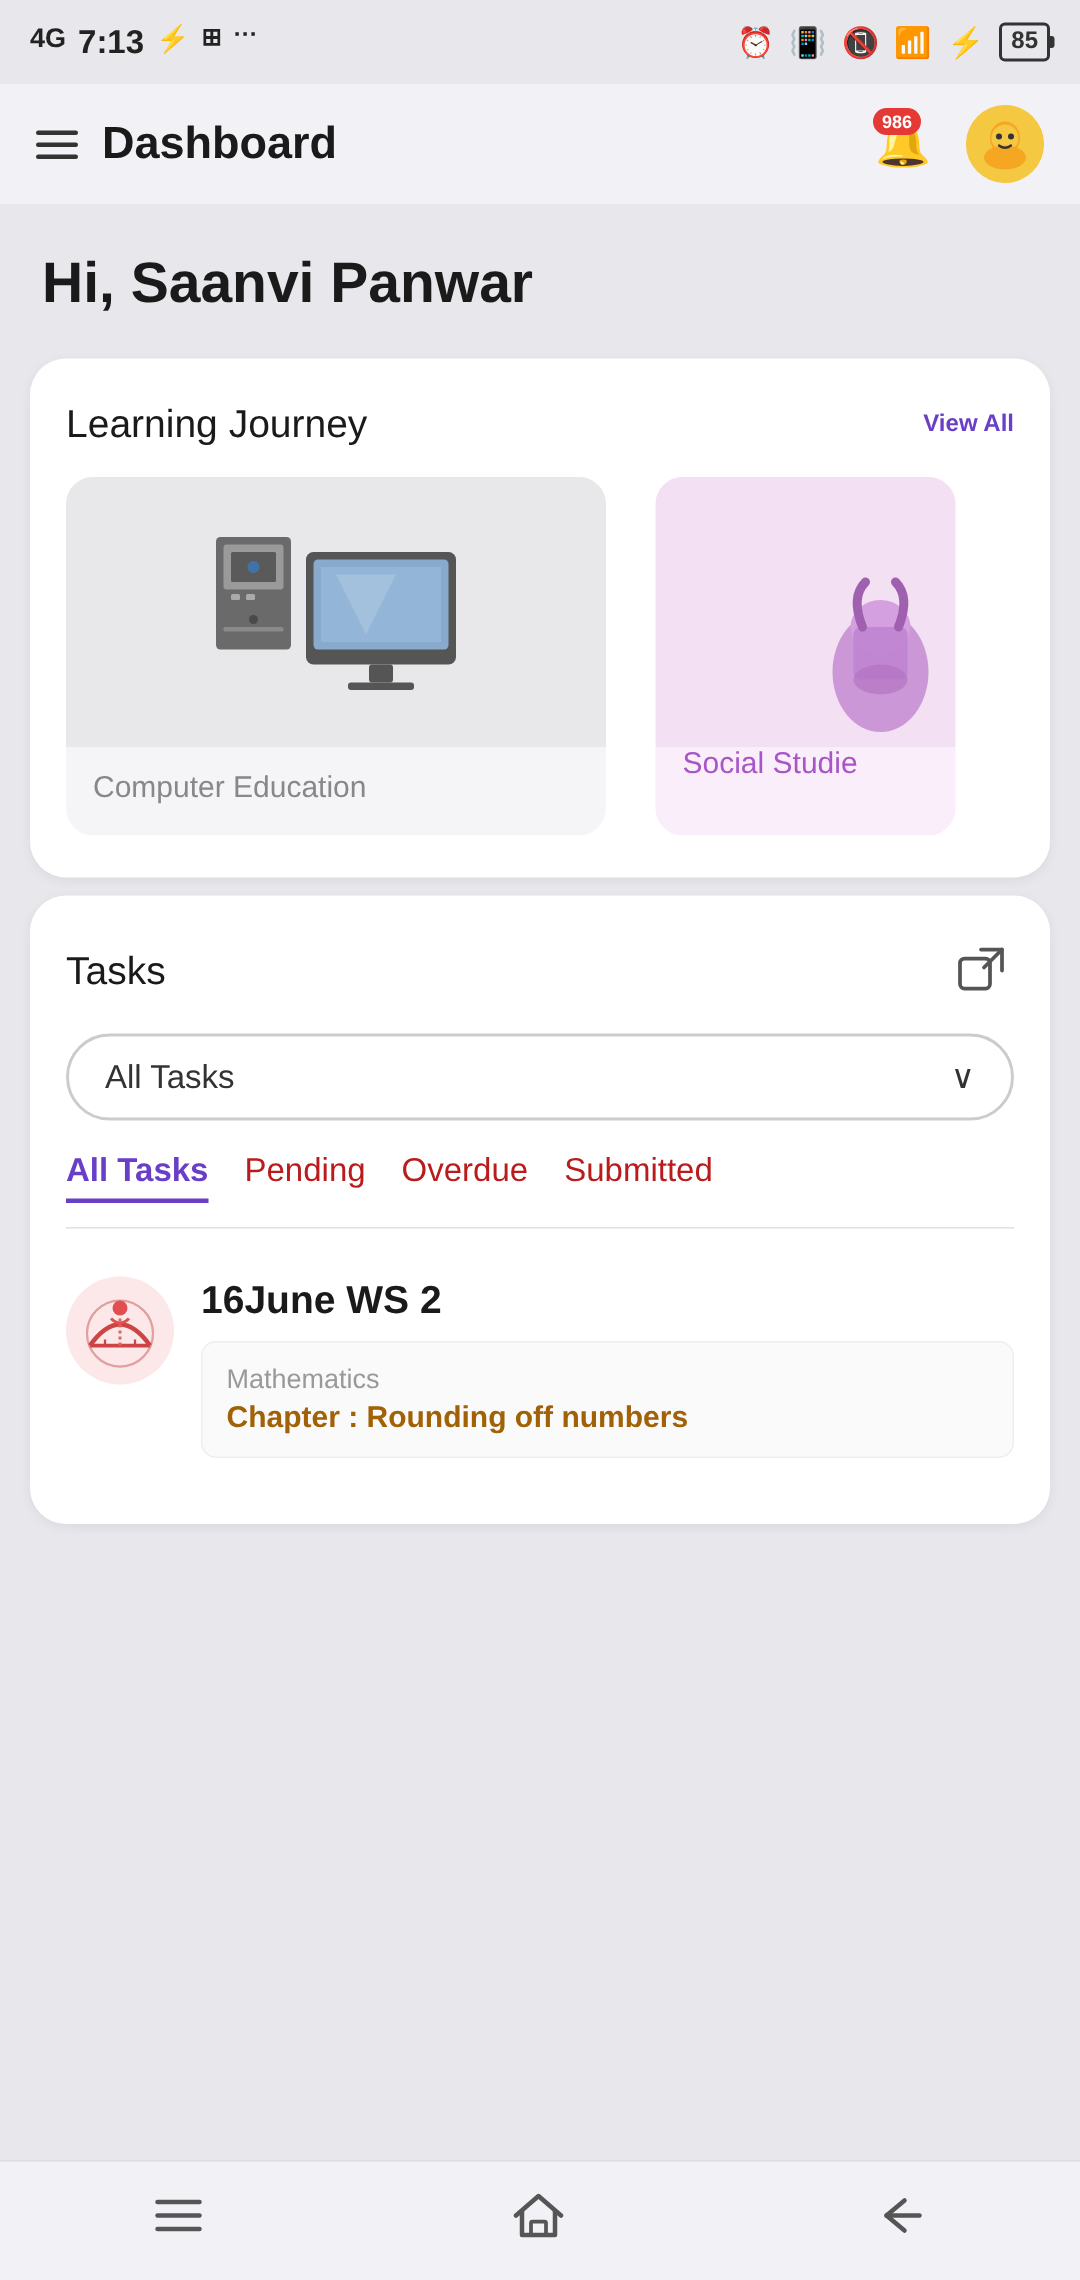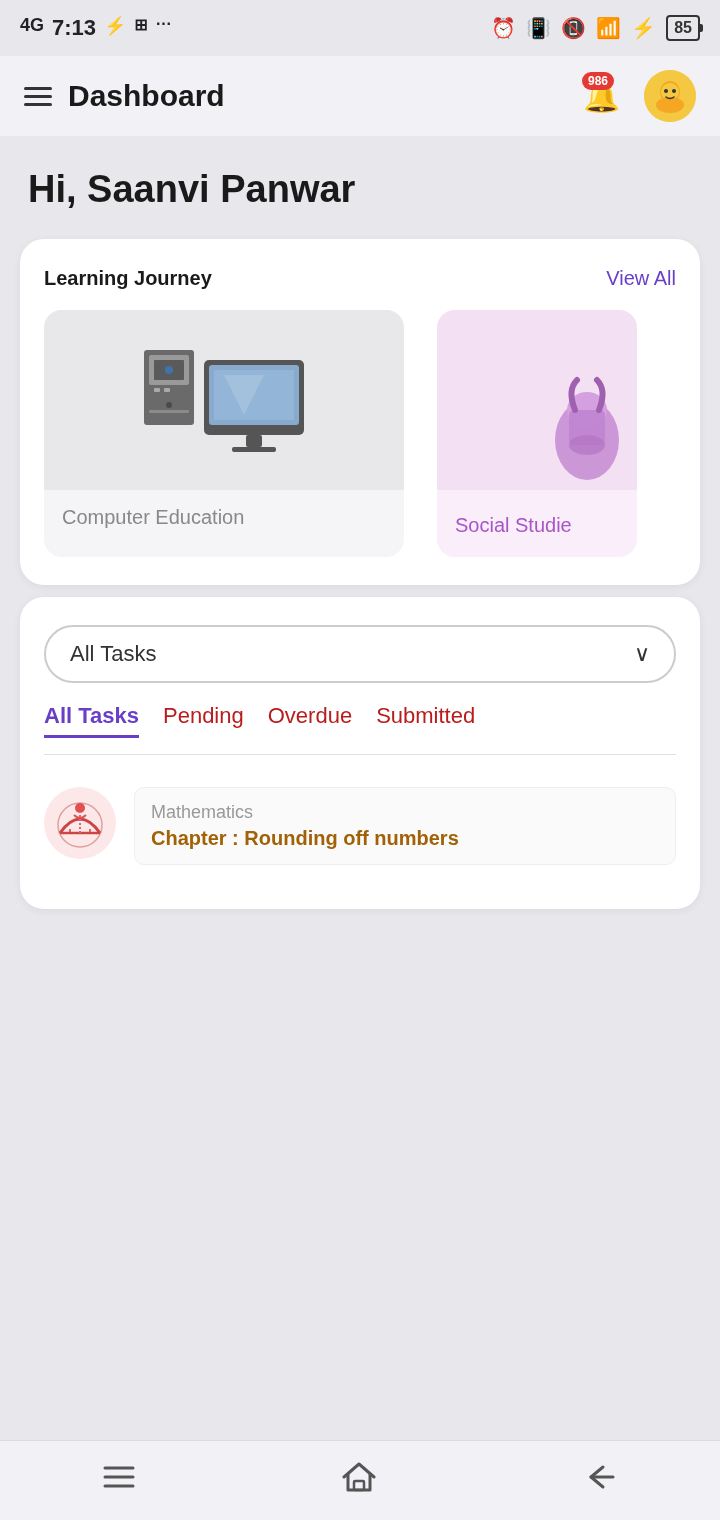--- a/index.html
+++ b/index.html
@@ -150,27 +150,27 @@
     }
 
     
     .card-header {
       display: flex;
       align-items: center;
       justify-content: space-between;
       margin-bottom: 20px;
     }
     .card-title {
-      font-size: 20px;
+      font-size: 26px;
+      font-weight: 400;
+      color: #1a1a1a;
+    }
+    .view-all-link {
+      font-size: 16px;
       font-weight: 700;
-      color: #1a1a1a;
-    }
-    .view-all-link {
-      font-size: 20px;
-      font-weight: 400;
       color: #6a3fc8;
       text-decoration: none;
       cursor: pointer;
     }
     .courses-row {
       display: flex;
       gap: 33px;
       overflow: hidden;
     }
     .course-card {
@@ -207,21 +207,21 @@
       width: 200px;
       height: 160px;
     }
     .course-label {
       padding: 16px 18px 20px;
       font-size: 20px;
       font-weight: 500;
       color: #888;
     }
     .course-label-second {
-      padding: 24px 18px 20px;
+      padding: 0 18px 20px;
       font-size: 20px;
       font-weight: 500;
       color: #a855c8;
     }
 
     
     .tasks-header {
       display: flex;
       align-items: center;
       justify-content: space-between;
@@ -453,20 +453,31 @@
           <path d="M48 80 Q40 60 50 50" stroke="#a060b0" stroke-width="6" fill="none" stroke-linecap="round"></path>
           <path d="M72 80 Q80 60 70 50" stroke="#a060b0" stroke-width="6" fill="none" stroke-linecap="round"></path>
         </svg>
       </div>
       <div class="course-label-second">Social Studie</div>
     </div>
   </div>
 </div>
 
 <div class="card" style="margin-bottom: 100px;">
+  <div class="tasks-header">
+    <span class="card-title">Tasks</span>
+    <div class="external-link-icon">
+
+      <svg width="36" height="36" viewBox="0 0 36 36">
+        <rect x="4" y="10" width="20" height="20" rx="3" stroke="#555" stroke-width="2.5" fill="none"></rect>
+        <path d="M18 4 H32 V18" stroke="#555" stroke-width="2.5" fill="none" stroke-linecap="round" stroke-linejoin="round"></path>
+        <line x1="20" y1="16" x2="32" y2="4" stroke="#555" stroke-width="2.5" stroke-linecap="round"></line>
+      </svg>
+    </div>
+  </div>
 
   <div class="dropdown-container">
     <span class="dropdown-label">All Tasks</span>
     <span class="chevron-icon">∨</span>
   </div>
 
   <div class="task-tabs">
     <span class="task-tab active">All Tasks</span>
     <span class="task-tab">Pending</span>
     <span class="task-tab">Overdue</span>
@@ -486,20 +497,21 @@
         <line x1="28" y1="38" x2="28" y2="18" stroke="#dd6666" stroke-width="2" stroke-dasharray="2,2"></line>
 
         <line x1="18" y1="38" x2="18" y2="34" stroke="#cc4444" stroke-width="1.5"></line>
         <line x1="38" y1="38" x2="38" y2="34" stroke="#cc4444" stroke-width="1.5"></line>
 
         <circle cx="28" cy="13" r="5" fill="#e05050"></circle>
         <path d="M22 20 Q28 26 34 20" stroke="#e05050" stroke-width="2" fill="none"></path>
       </svg>
     </div>
     <div class="task-content">
+      <div class="task-title">16June WS 2</div>
       <div class="task-detail-box">
         <div class="task-subject">Mathematics</div>
         <div class="task-chapter">Chapter : Rounding off numbers</div>
       </div>
     </div>
   </div>
 </div>
 
 <div class="bottom-nav">
   <button class="nav-btn">

